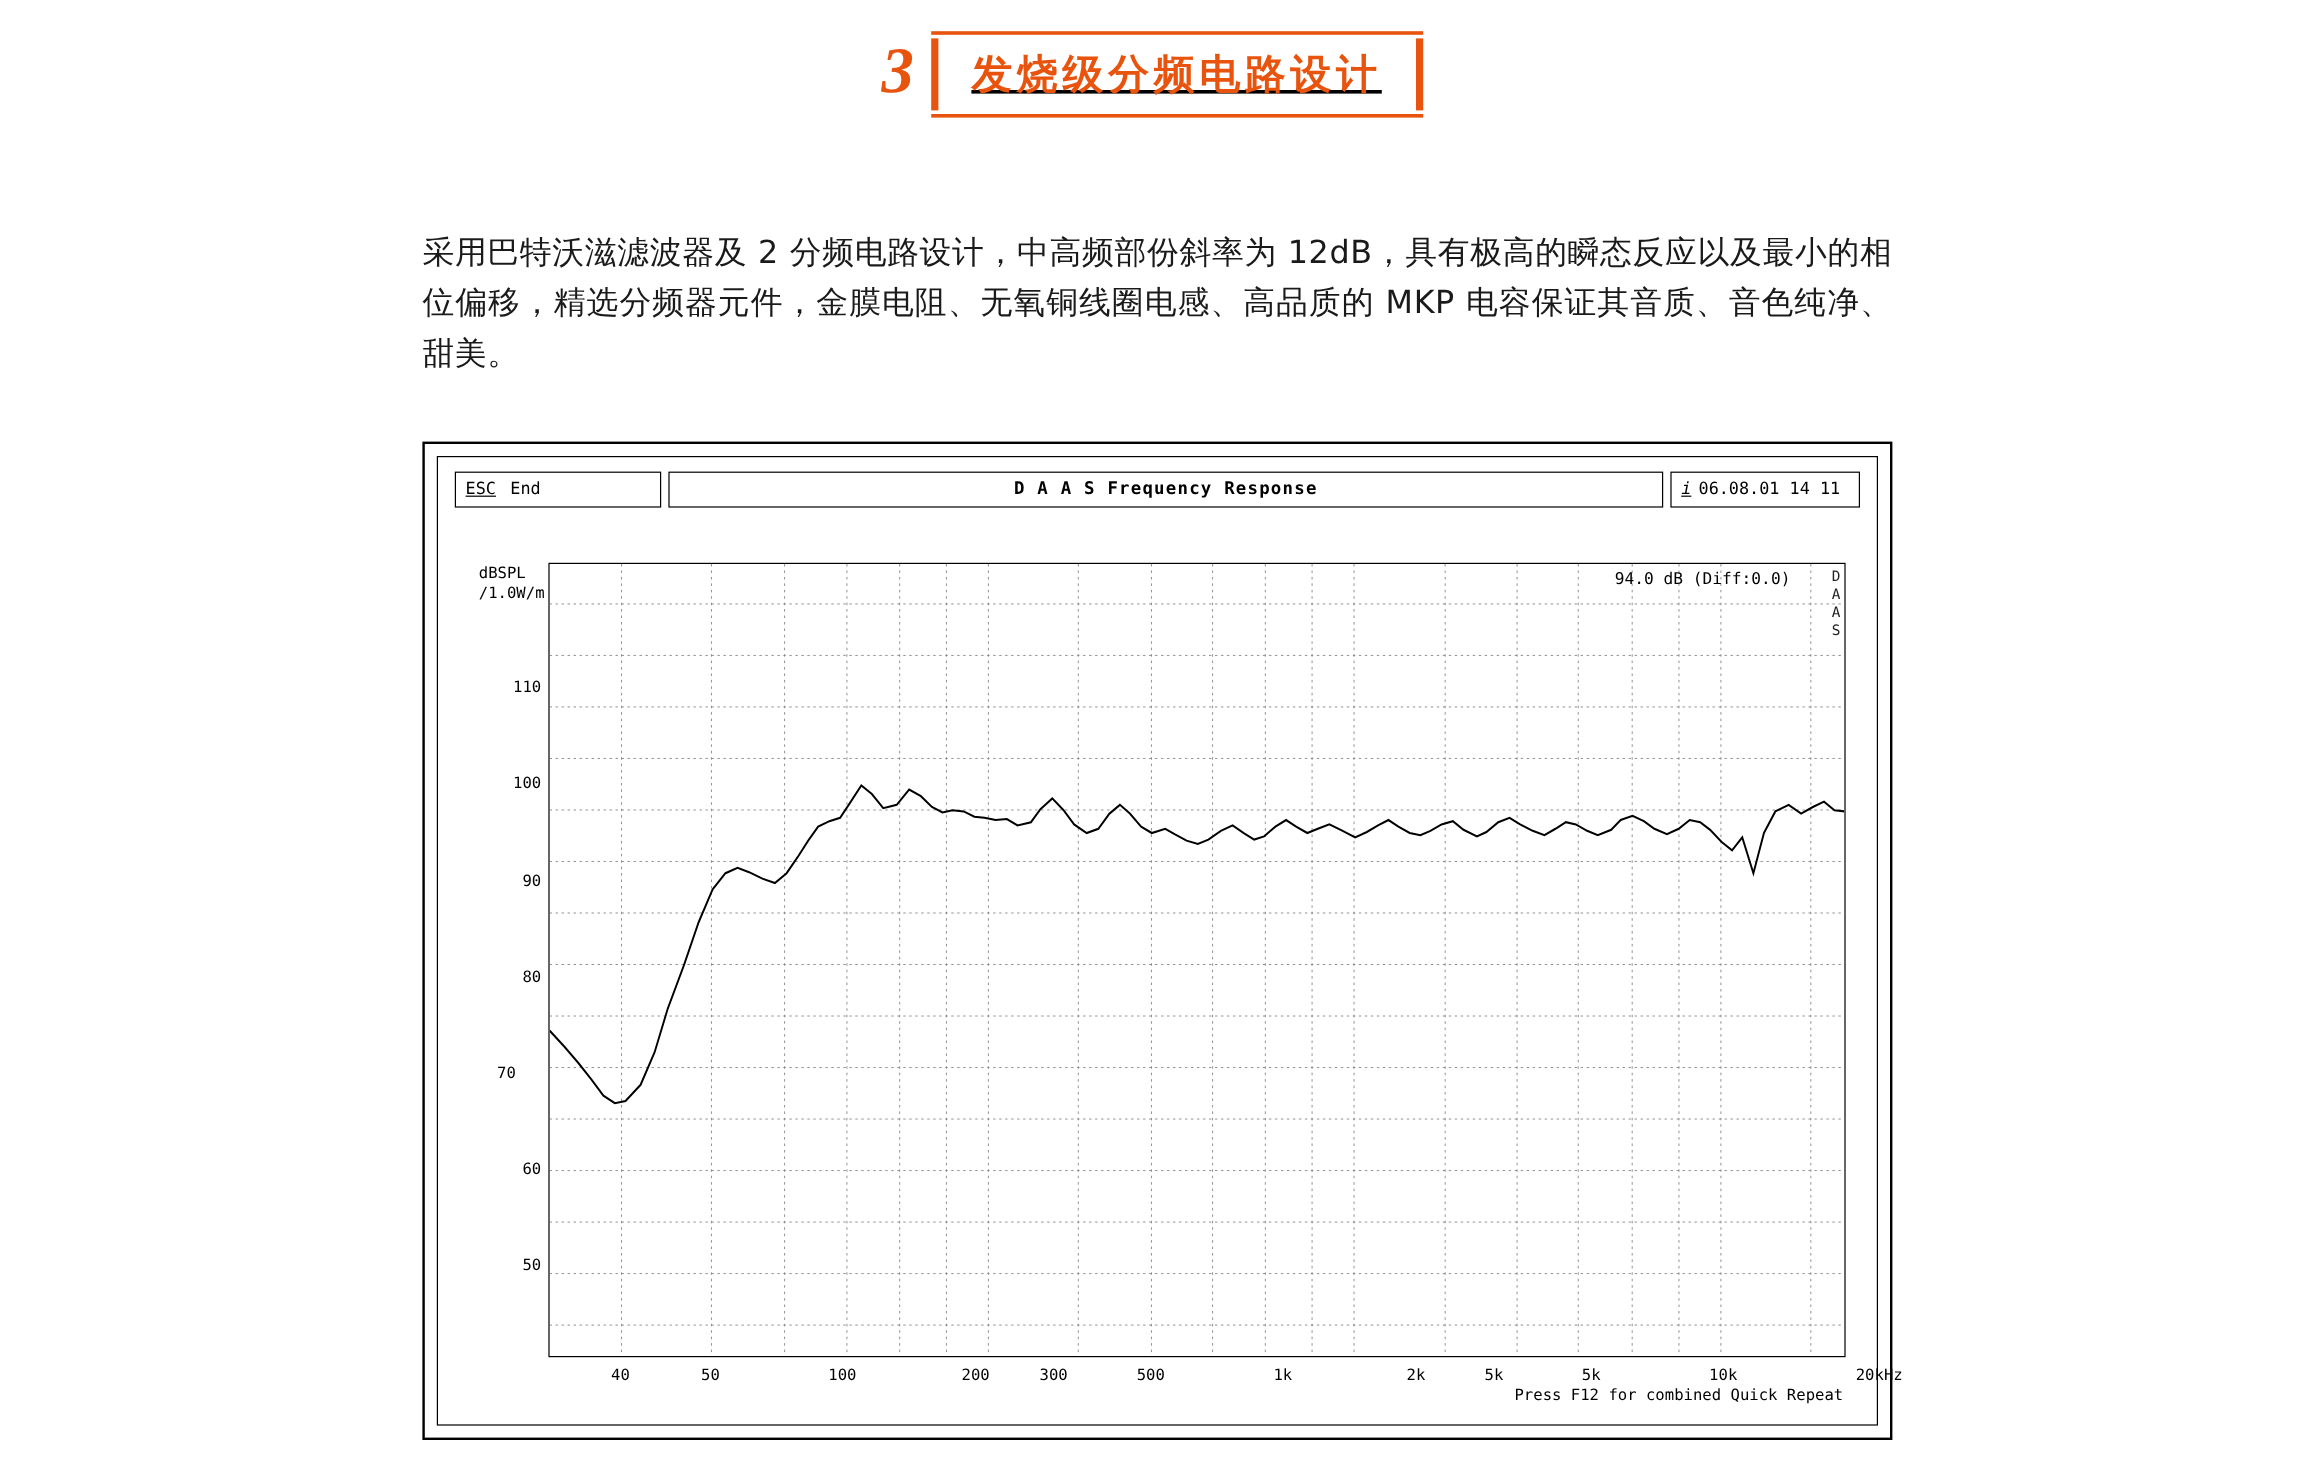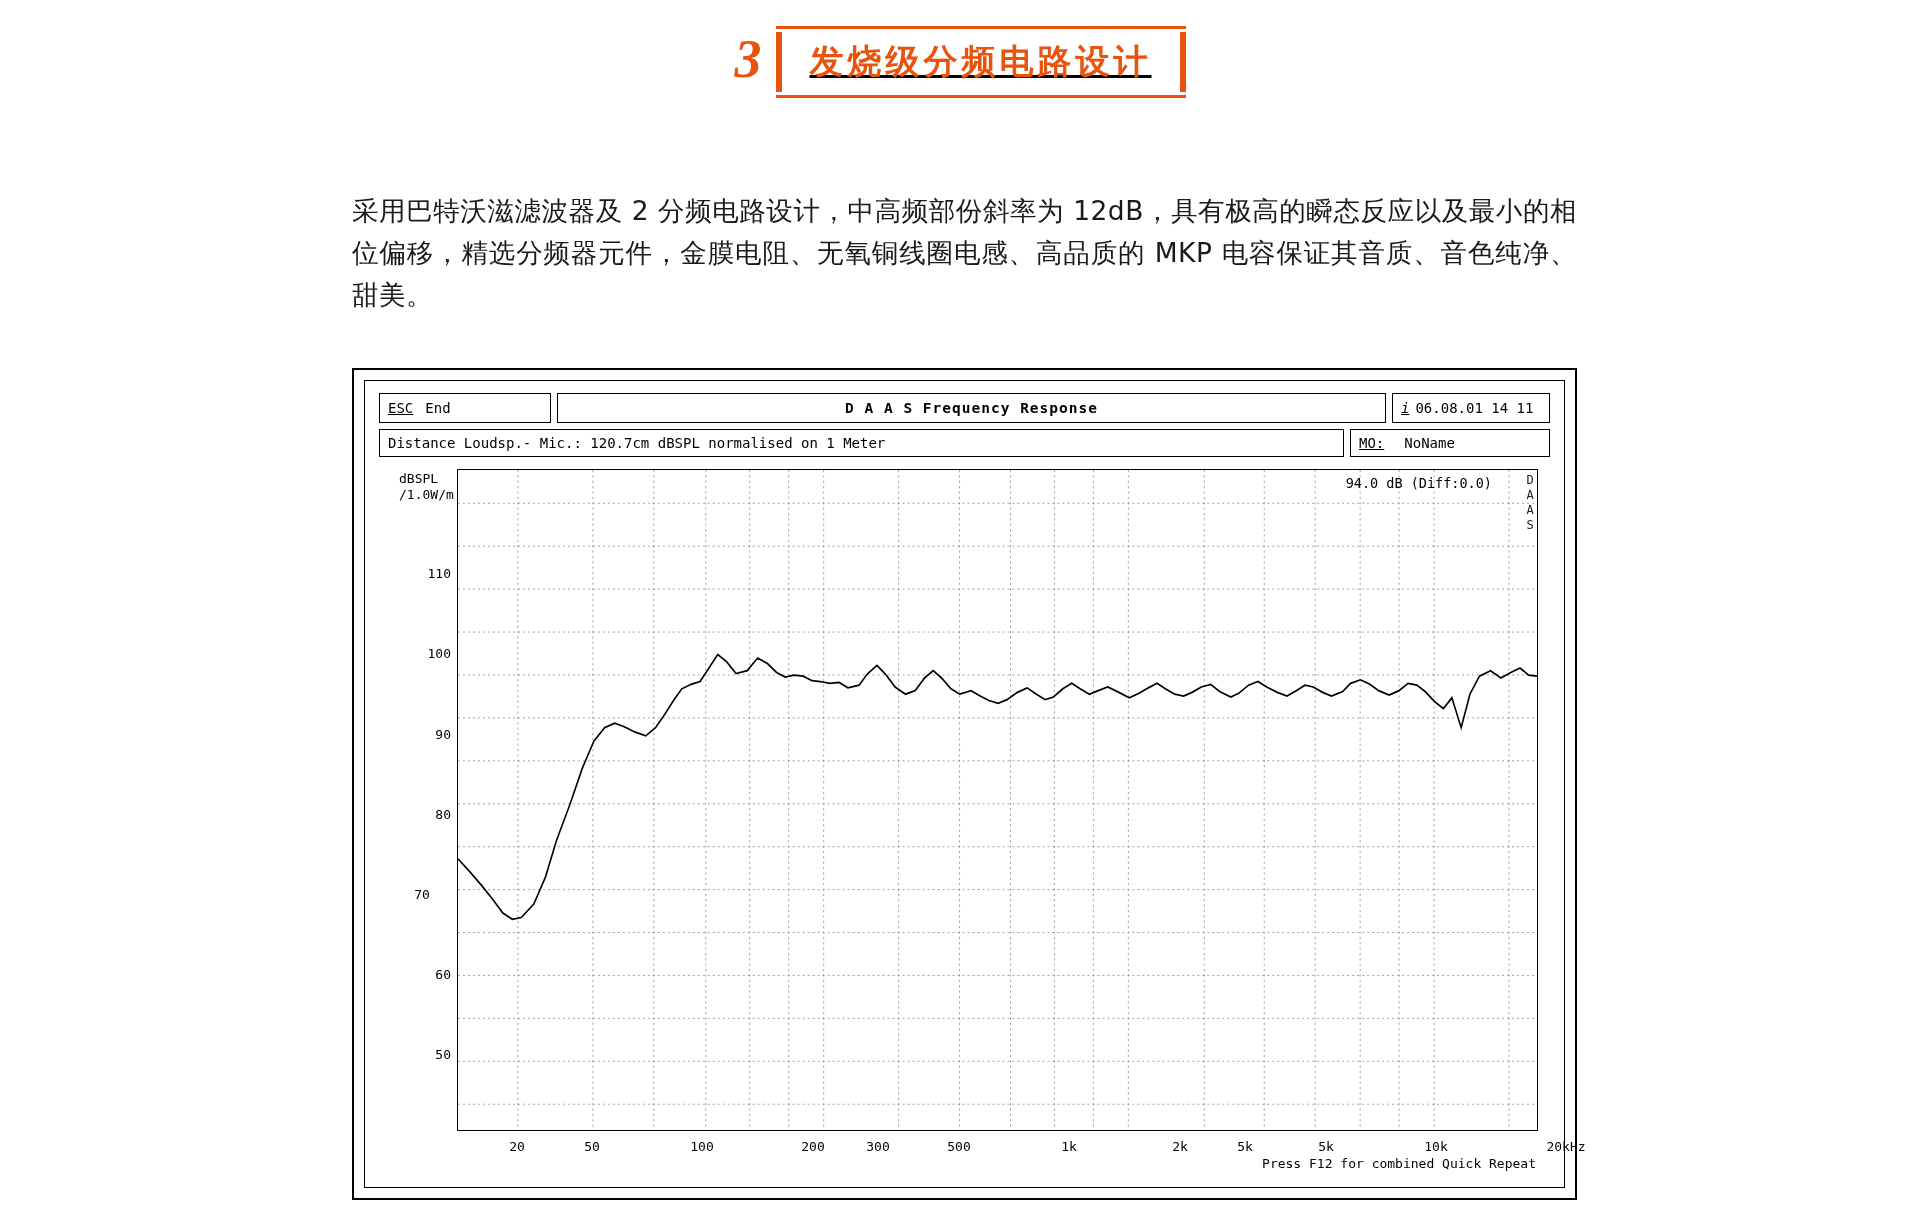--- a/index.html
+++ b/index.html
@@ -246,27 +246,20 @@
         <span class="esc-key">ESC</span>
         <span>End</span>
       </div>
       <div class="cell cell-title">D A A S   Frequency Response</div>
       <div class="cell cell-date">
         <span class="i-mark">i</span>
         <span>06.08.01 14 11</span>
       </div>
     </div>
 
-    <div class="secondbar">
-      <div class="cell cell-dist">Distance Loudsp.- Mic.: 120.7cm dBSPL normalised on 1 Meter</div>
-      <div class="cell cell-mo">
-        <span class="mo-key">MO:</span>
-        <span>NoName</span>
-      </div>
-    </div>
 
     <div class="plot-wrap">
       <div class="axis-label">dBSPL
 /1.0W/m</div>
 
       <div class="ytick" style="top:99px;">110</div>
       <div class="ytick" style="top:179px;">100</div>
       <div class="ytick" style="top:260px;">90</div>
       <div class="ytick" style="top:340px;">80</div>
       <div class="ytick" style="top:420px;text-align:center;">70</div>
@@ -316,21 +309,21 @@
           </g>
           <polyline id="response-curve" fill="none" stroke="#000" stroke-width="1.6" points="0.0,362.3 12.4,374.9 24.0,387.5 34.8,400.2 44.9,412.8 54.4,418.7 63.3,417.0 75.9,404.4 87.6,379.1 98.5,345.4 112.0,311.7 124.4,278.0 136.0,252.7 146.7,240.1 156.8,235.9 166.4,239.3 177.5,244.3 187.9,247.7 197.7,240.1 207.0,227.5 215.7,214.8 224.0,203.9 233.4,199.7 242.3,197.1 250.7,185.3 260.0,171.9 268.8,178.6 278.3,189.6 289.5,187.0 299.9,175.2 309.7,180.3 318.9,188.7 327.7,192.9 336.0,191.2 345.4,192.1 354.3,196.3 362.7,197.1 372.0,198.8 381.4,198.0 390.3,203.0 401.5,200.5 409.4,190.4 419.3,182.0 428.7,191.2 437.5,202.2 448.0,208.9 457.7,205.6 467.0,193.8 475.7,187.0 484.0,193.8 493.4,203.9 502.3,208.9 513.5,205.6 521.3,209.8 531.3,214.8 540.7,217.4 549.5,214.0 559.9,207.2 569.7,203.0 579.0,208.9 587.7,214.0 596.0,211.5 605.4,203.9 614.3,198.8 622.7,203.9 632.0,208.9 640.8,205.6 650.4,202.2 661.5,207.2 671.9,212.3 681.7,208.1 691.0,203.0 699.7,198.8 708.0,203.9 717.4,208.9 726.3,210.6 734.7,207.2 744.0,202.2 753.4,199.7 762.3,206.4 773.5,211.5 781.4,208.1 791.3,200.5 800.7,197.1 809.5,202.2 820.0,207.2 829.8,210.6 839.0,205.6 847.7,200.5 856.0,202.2 865.4,207.2 874.3,210.6 885.5,206.4 893.4,198.8 903.3,195.5 912.7,199.7 921.5,205.6 932.0,209.8 941.8,205.6 951.0,198.8 959.7,200.5 968.0,206.4 977.4,215.7 986.3,222.4 994.8,212.3 1004.1,240.1 1012.9,208.9 1022.4,192.1 1033.5,187.0 1043.9,193.8 1053.7,188.7 1063.0,184.5 1071.7,191.2 1080.0,192.1"></polyline>
         </svg>
       </div>
 
       <div class="level-note">94.0 dB (Diff:0.0)</div>
       <div class="daas-vert">DAAS</div>
       <div class="footer-note">Press F12 for combined Quick Repeat</div>
 
       <div class="xtick-row">
-        <div class="xtick" style="left:138px;">20</div>
+        <div class="xtick" style="left:138px;">40</div>
         <div class="xtick" style="left:213px;">50</div>
         <div class="xtick" style="left:323px;">100</div>
         <div class="xtick" style="left:434px;">200</div>
         <div class="xtick" style="left:499px;">300</div>
         <div class="xtick" style="left:580px;">500</div>
         <div class="xtick" style="left:690px;">1k</div>
         <div class="xtick" style="left:801px;">2k</div>
         <div class="xtick" style="left:866px;">5k</div>
         <div class="xtick" style="left:947px;">5k</div>
         <div class="xtick" style="left:1057px;">10k</div>

